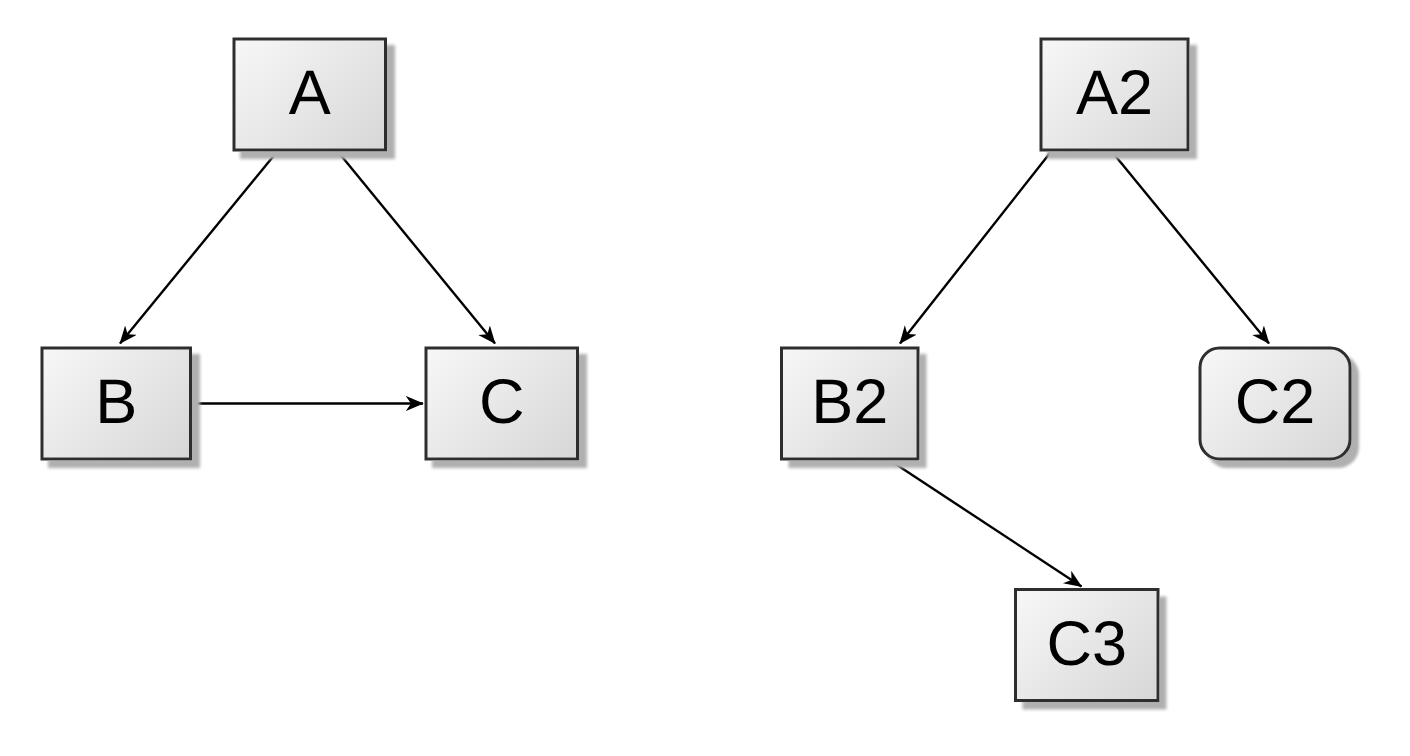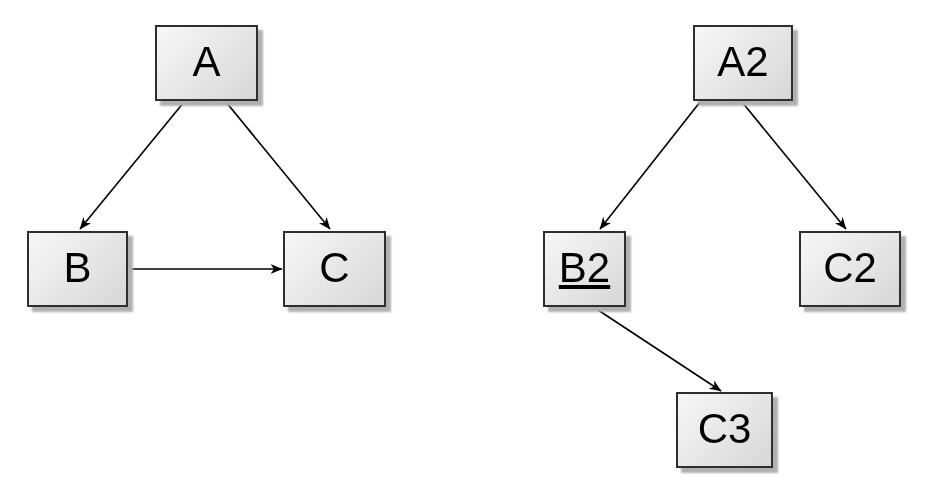--- a/index.html
+++ b/index.html
@@ -72,23 +72,23 @@
       </div>
       <div class="node" style="left: 27px; top: 231px; width: 101px; height: 76px;">
         <span class="node-label">B</span>
       </div>
       <div class="node" style="left: 283px; top: 231px; width: 103px; height: 76px;">
         <span class="node-label">C</span>
       </div>
       <div class="node" style="left: 669px; top: 25px; width: 100px; height: 76px; margin-left: 24px;">
         <span class="node-label">A2</span>
       </div>
-      <div class="node" style="left: 543px; top: 231px; width: 83px; height: 76px; text-decoration: underline;">
+      <div class="node" style="left: 520px; top: 231px; width: 93px; height: 76px;">
         <span class="node-label">B2</span>
       </div>
-      <div class="node" style="left: 799px; top: 231px; width: 102px; height: 76px;">
+      <div class="node" style="left: 799px; top: 231px; width: 102px; height: 76px; border-radius: 14px;">
         <span class="node-label">C2</span>
       </div>
       <div class="node" style="left: 676px; top: 392px; width: 97px; height: 76px;">
         <span class="node-label">C3</span>
       </div>
     </div>
 </div>
 
 </body></html>

